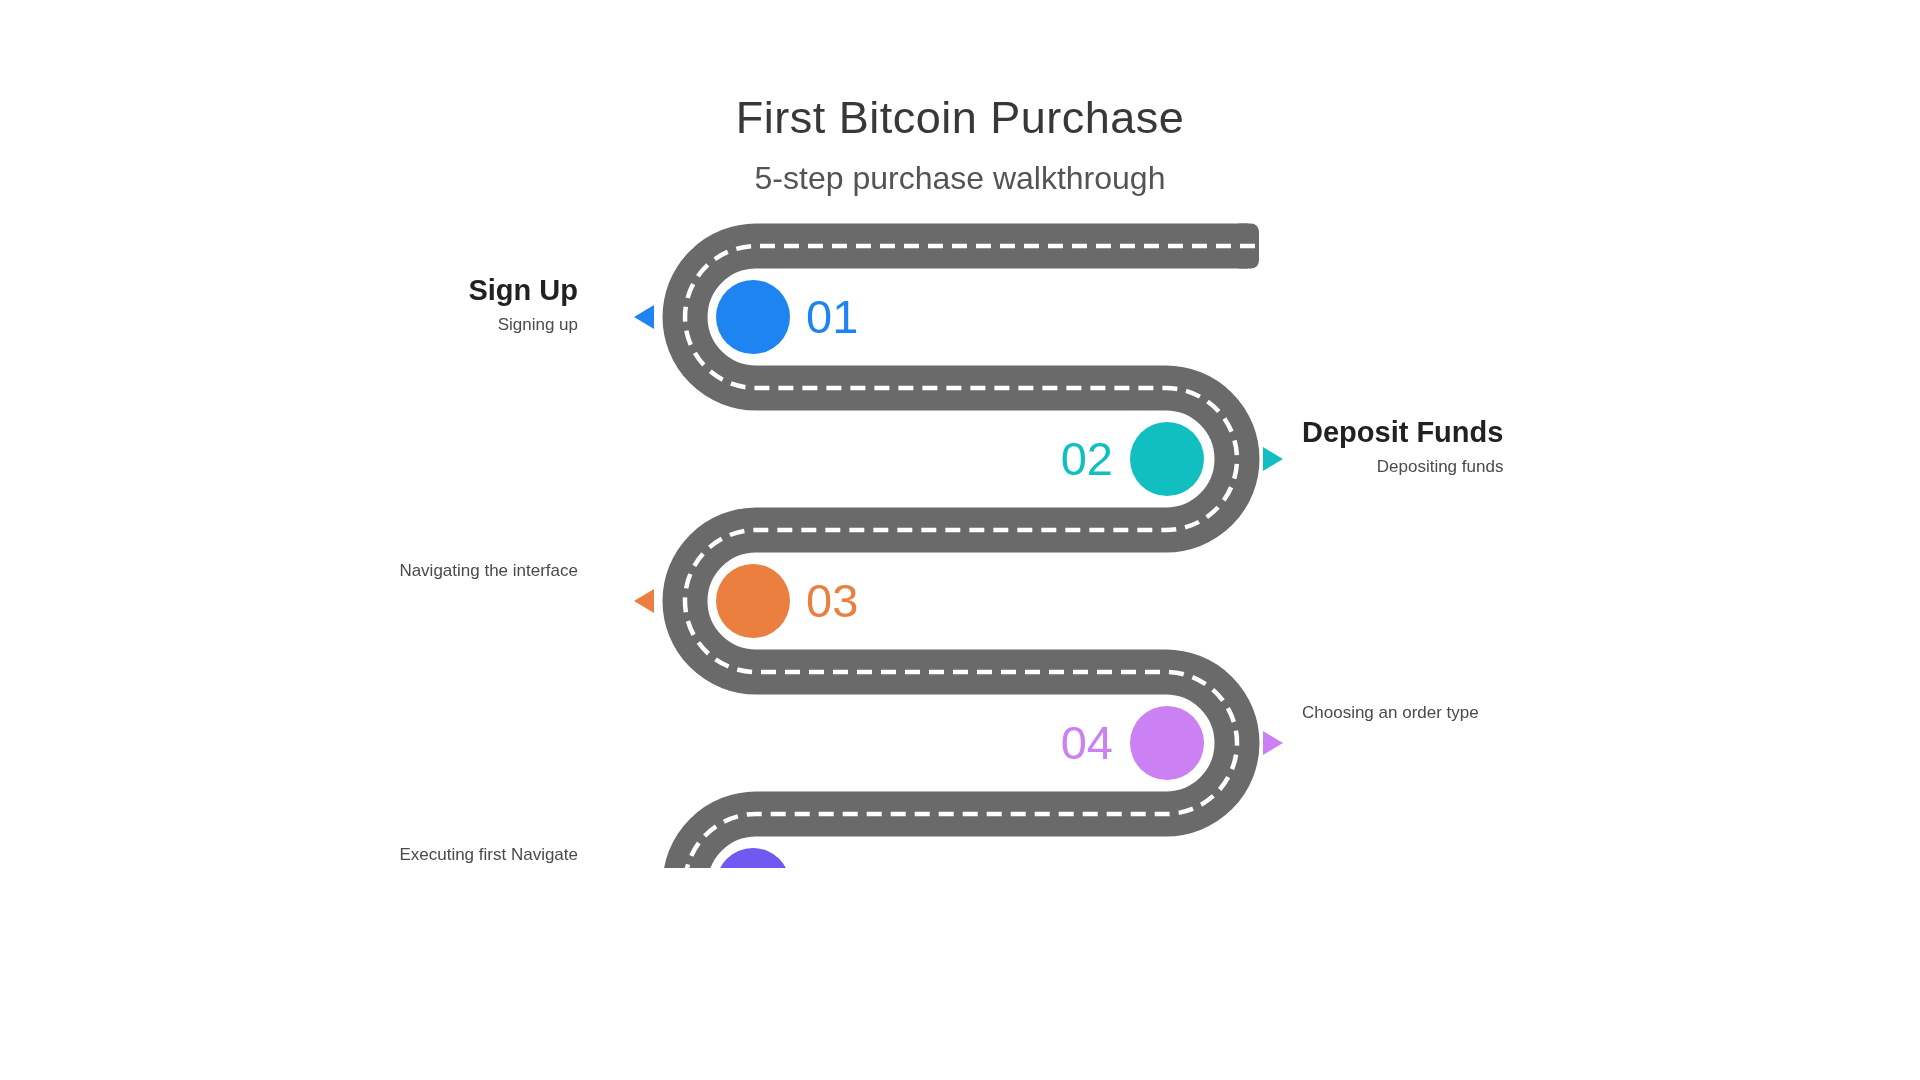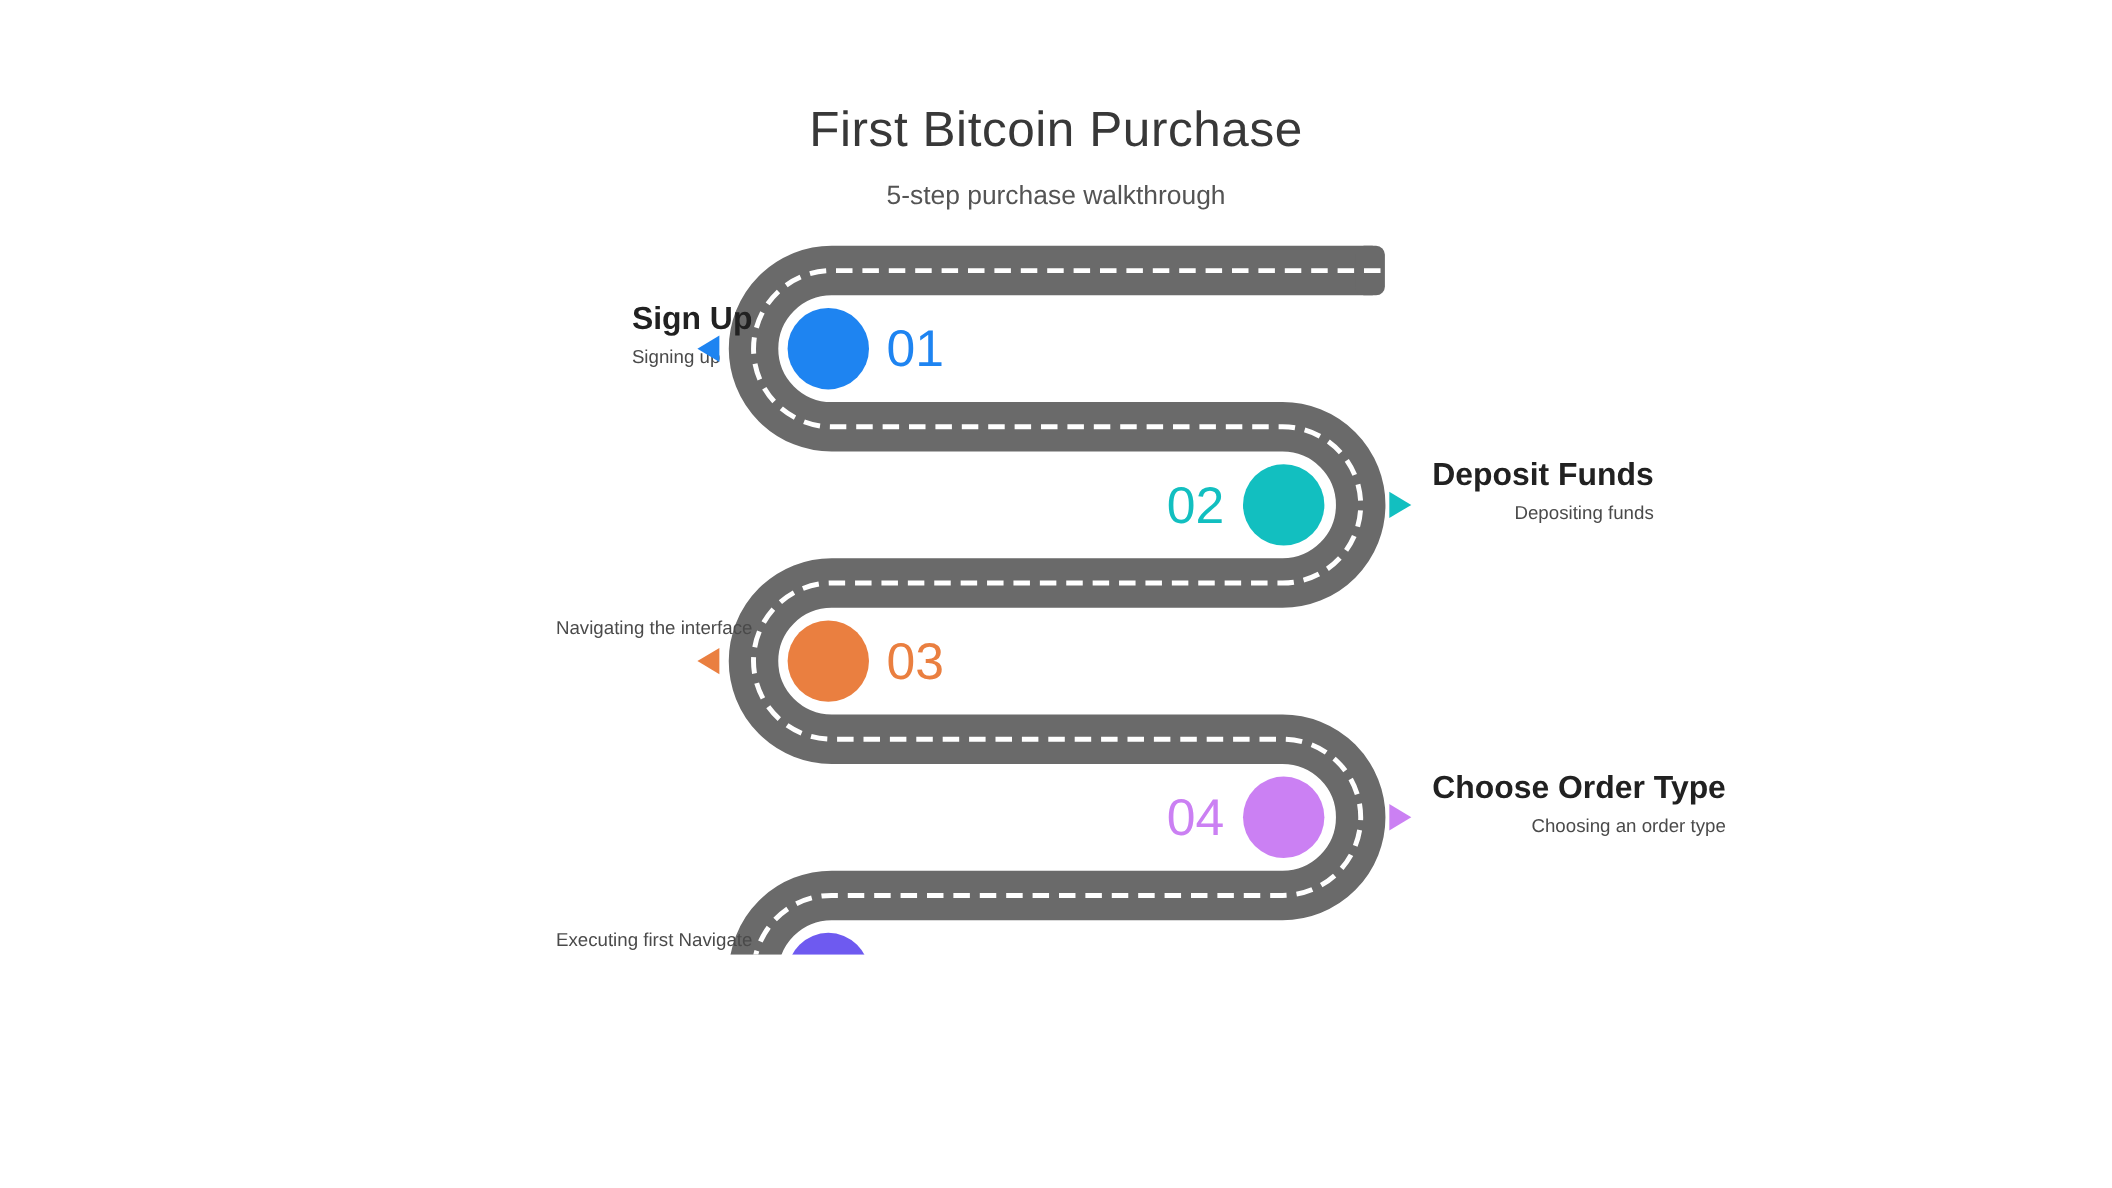--- a/index.html
+++ b/index.html
@@ -12,28 +12,28 @@
   }
   .page-title{
     position:absolute;top:92px;left:0;width:1920px;
     text-align:center;
     font-size:45px;line-height:52px;font-weight:500;color:#383838;
     letter-spacing:0.5px;
   }
   .page-subtitle{
     position:absolute;top:163px;left:0;width:1920px;
     text-align:center;
-    font-size:24px;line-height:30px;font-weight:400;color:#545454;
+    font-size:32px;line-height:30px;font-weight:400;color:#545454;
   }
   #road-svg{position:absolute;left:0;top:0;}
   .step-label{
     position:absolute;
     display:flex;flex-direction:column;gap:2px;
   }
-  .step-label.side-left{right:1236px;text-align:right;align-items:flex-start;}
+  .step-label.side-left{right:1342px;text-align:right;align-items:flex-end;}
   .step-label.side-right{left:1302px;text-align:left;align-items:flex-end;}
   .step-title{
     font-size:29px;line-height:36px;font-weight:700;color:#212121;
     white-space:nowrap;
   }
   .step-desc{
     font-size:17px;line-height:29px;font-weight:400;color:#4a4a4a;
     white-space:nowrap;
   }
   .step-desc.wrap{white-space:normal;width:240px;}
@@ -87,21 +87,20 @@
     <div class="step-desc">Depositing funds</div>
   </div>
   <div class="tri tri-right" style="top: 447px; border-left-color: rgb(18, 191, 192);"></div>
 
   <div class="step-label side-left" style="top:556px">
     <div class="step-desc">Navigating the interface</div>
   </div>
   <div class="tri tri-left" style="top: 589px; border-right-color: rgb(234, 127, 64);"></div>
 
   <div class="step-label side-right" style="top:698px">
-    <div class="step-title">Choose Order Type</div>
     <div class="step-desc">Choosing an order type</div>
   </div>
   <div class="tri tri-right" style="top: 731px; border-left-color: rgb(203, 128, 243);"></div>
 
   <div class="step-label side-left" style="top:840px">
     <div class="step-desc wrap">Executing first Navigate purchase</div>
   </div>
   <div class="tri tri-left" style="top: 873px; border-right-color: rgb(110, 90, 240);"></div>
 
 </div>

